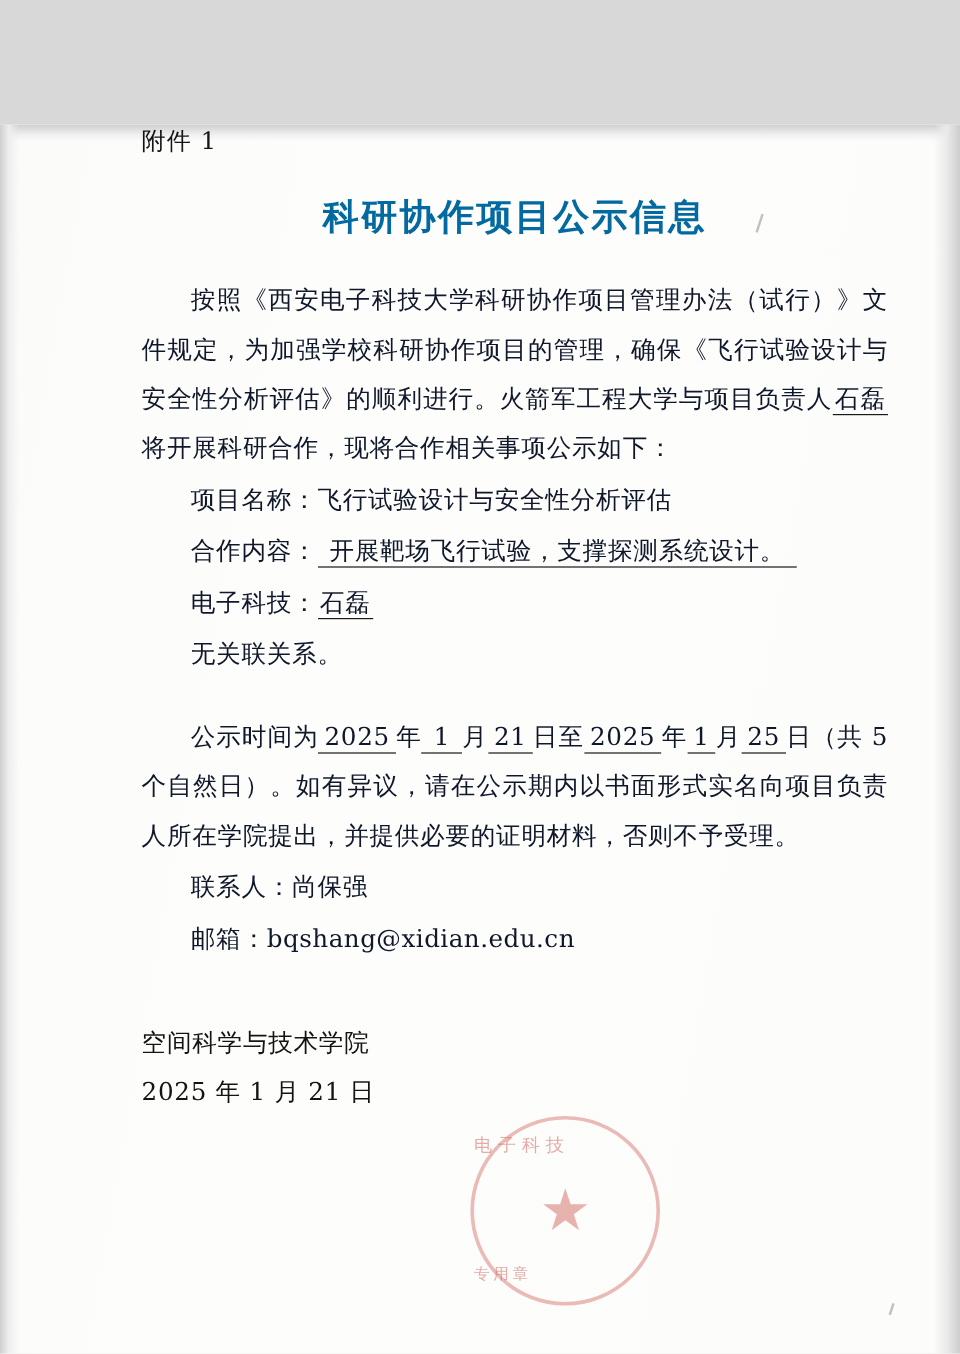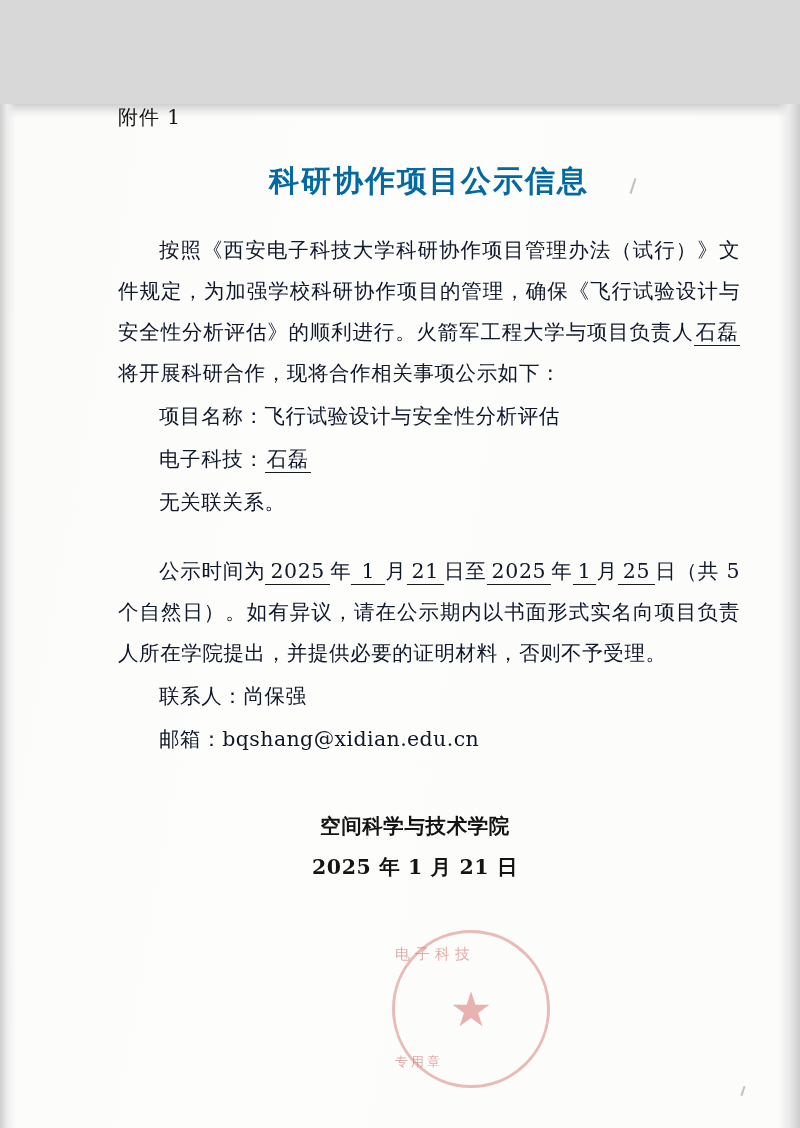--- a/index.html
+++ b/index.html
@@ -108,28 +108,27 @@
     padding: 0 5px 1px 5px;
   }
 
   .mono-mail {
     font-family: "DejaVu Serif", serif;
     letter-spacing: 0.4px;
   }
 
   .signature {
     margin-top: 46px;
-    text-align: center;
+    text-align: left;
     padding-right: 28px;
     font-size: 20.5px;
     line-height: 41px;
     letter-spacing: 0.6px;
     color: #141414;
     position: relative;
-    font-weight: bold;
   }
 
   .seal {
     position: absolute;
     left: 392px;
     top: 826px;
     width: 152px;
     height: 152px;
     border-radius: 50%;
     border: 3px solid rgba(200, 70, 60, 0.50);
@@ -187,20 +186,23 @@
     <div class="doc-title">科研协作项目公示信息</div>
 
     <div class="body-block para-indent">
       <span>按照《西安电子科技大学科研协作项目管理办法（试行）》文件规定，为加强学校科研协作项目的管理，确保《飞行试验设计与安全性分析评估》的顺利进行。火箭军工程大学与项目负责人</span><span class="u">石磊</span><span>将开展科研合作，现将合作相关事项公示如下：</span>
     </div>
 
     <div class="body-block field-line">
       <span>项目名称：</span><span>飞行试验设计与安全性分析评估</span>
     </div>
 
+    <div class="body-block field-line">
+      <span>合作内容：</span><span class="u-wide">开展靶场飞行试验，支撑探测系统设计。</span>
+    </div>
 
     <div class="body-block field-line">
       <span>电子科技：</span><span class="u">石磊</span>
     </div>
 
     <div class="body-block field-line">
       <span>无关联关系。</span>
     </div>
 
     <div class="body-block para-indent">

